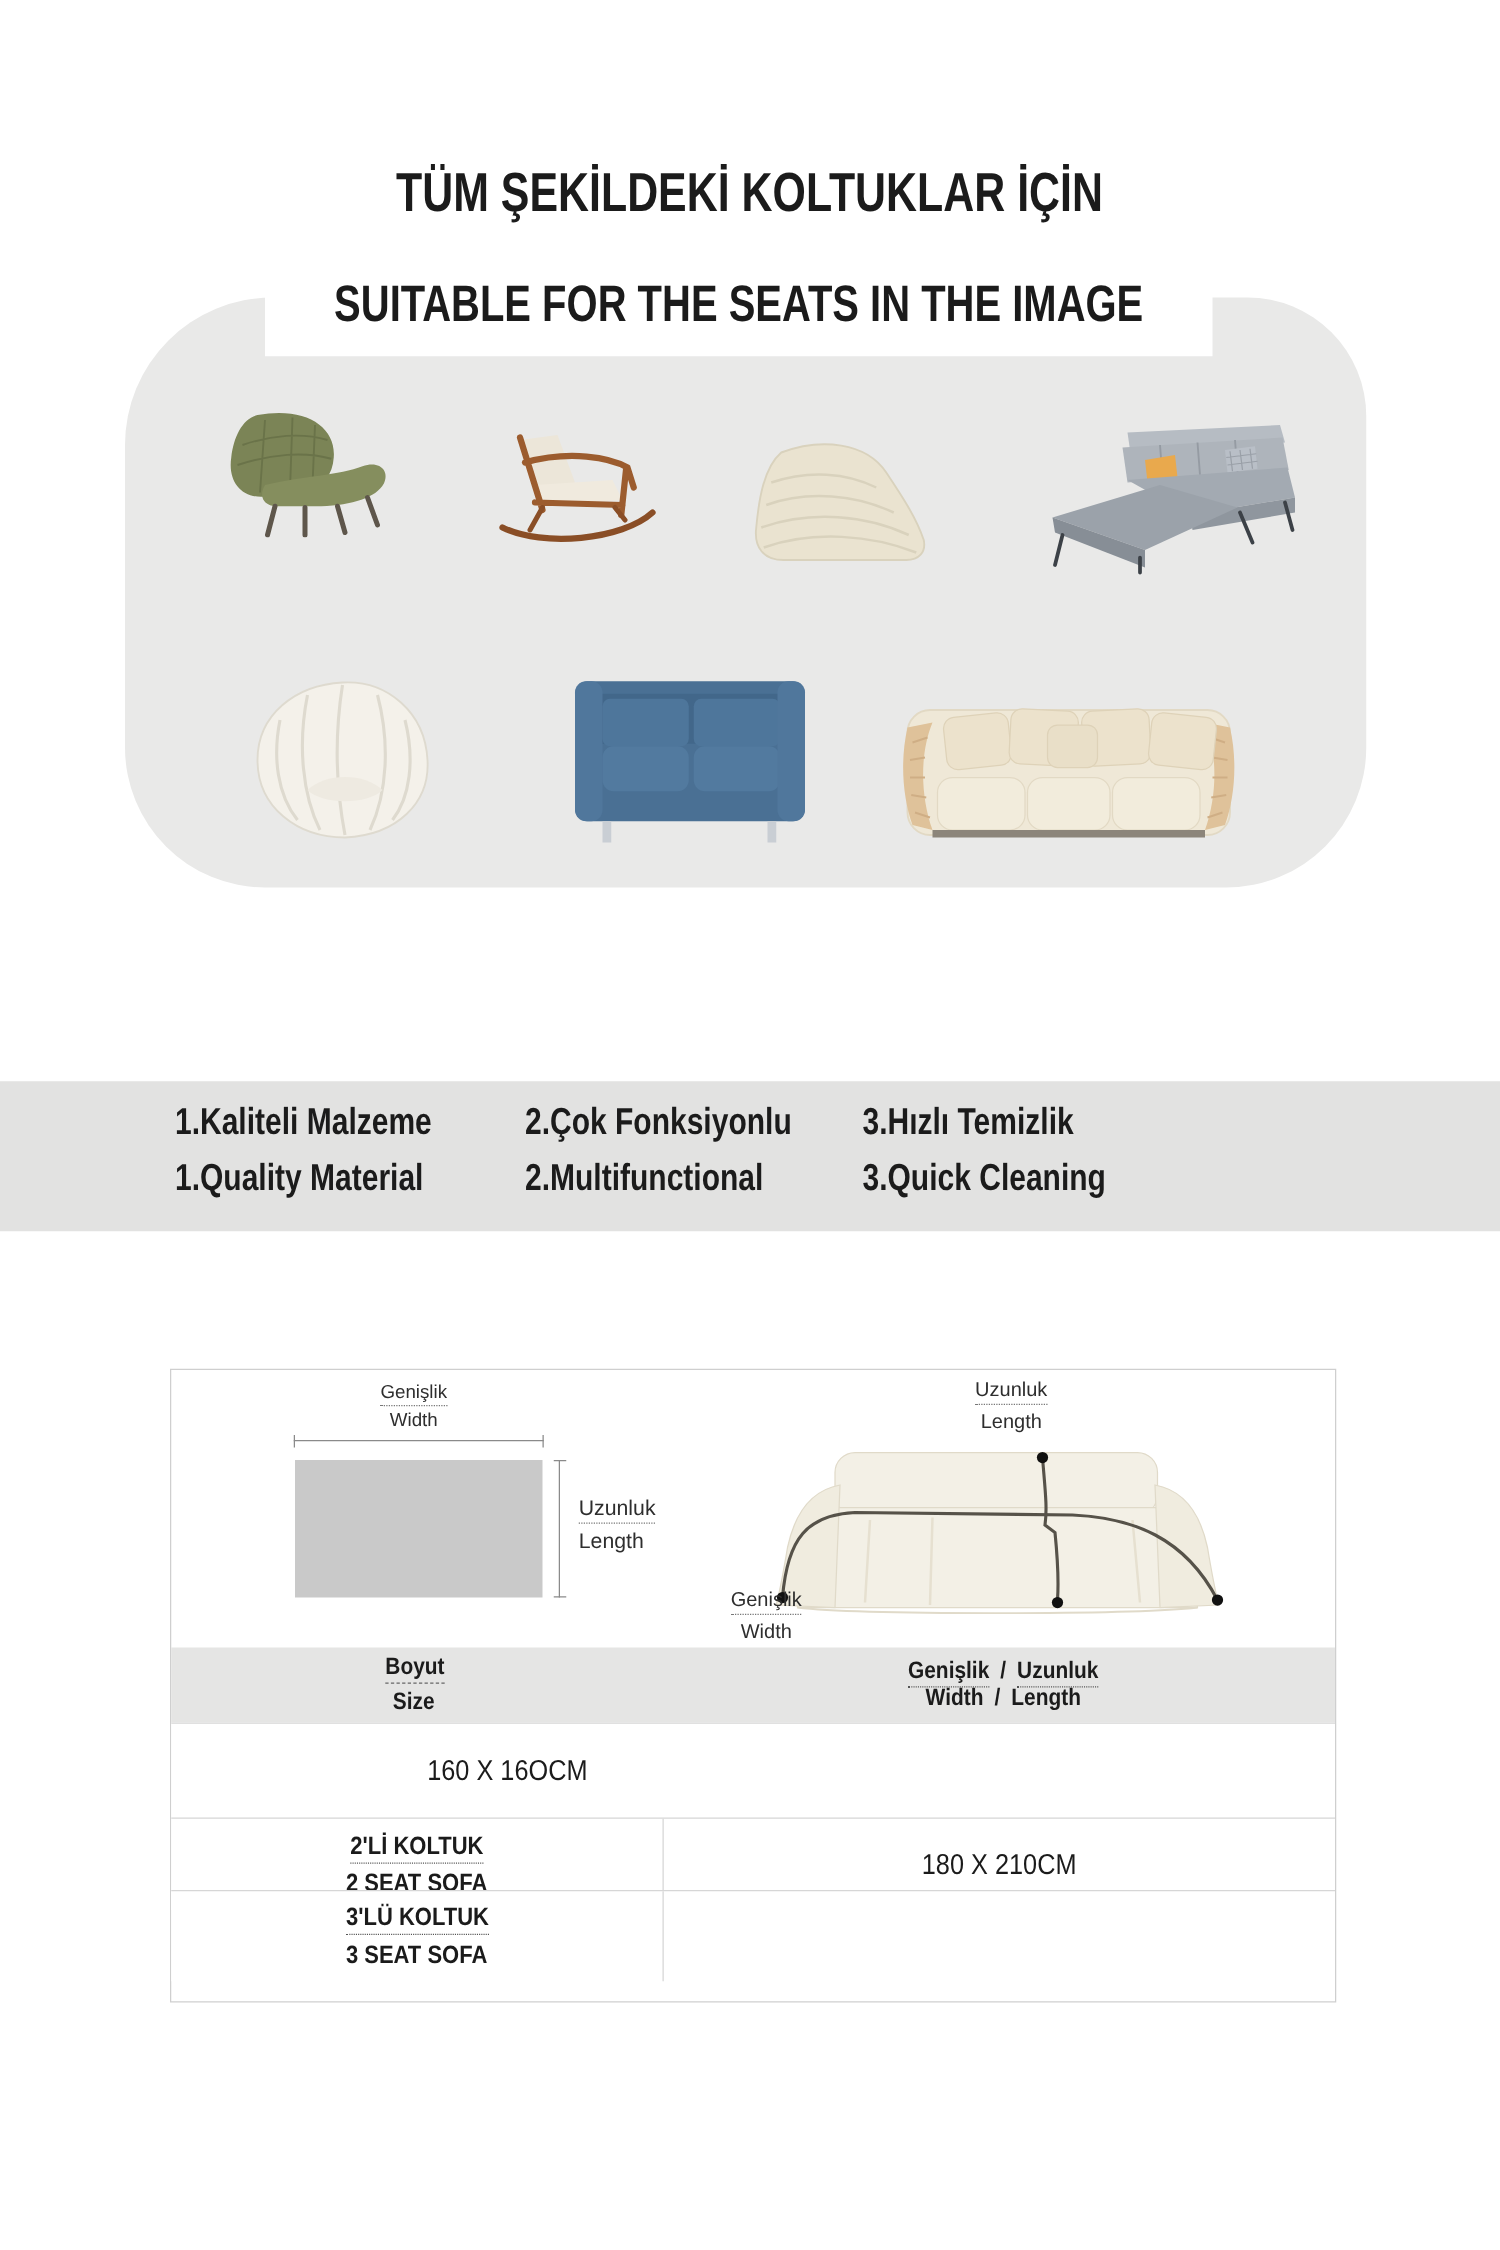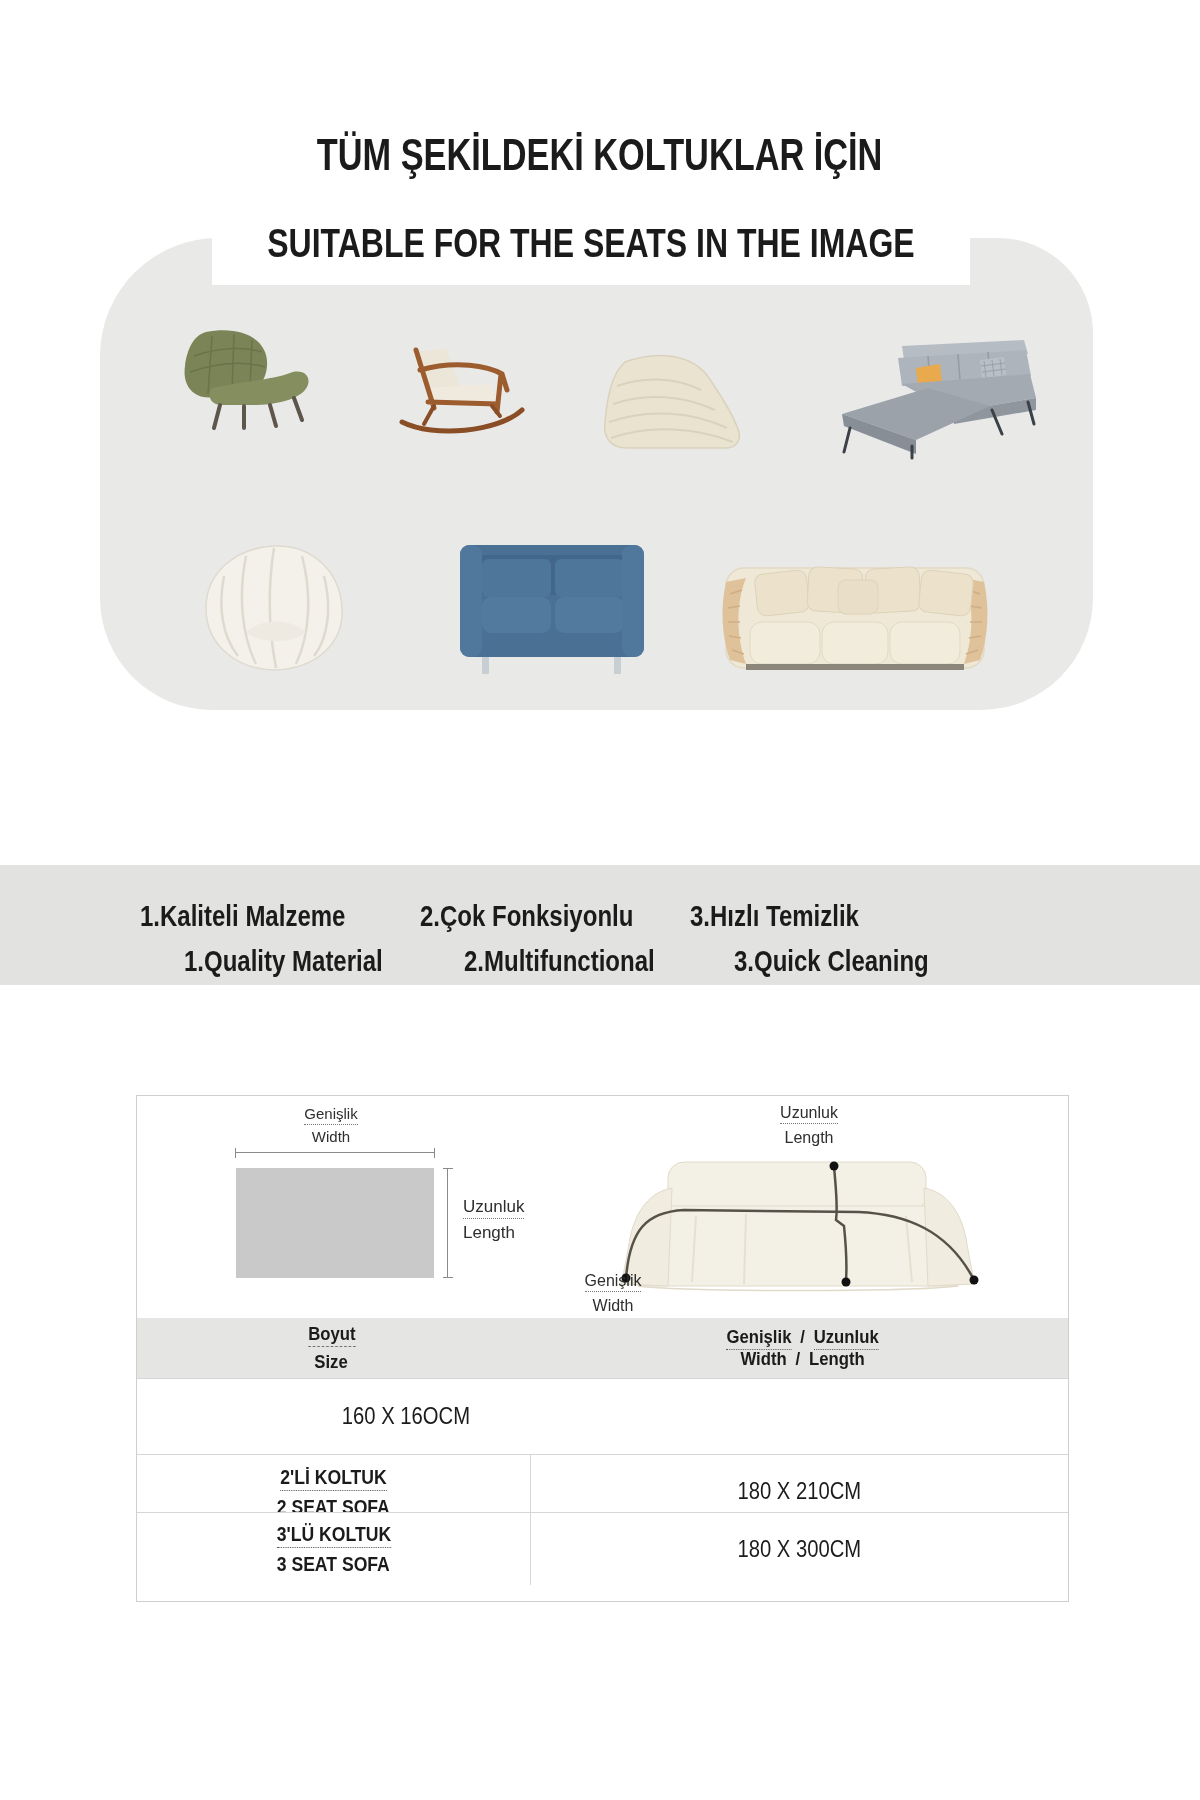--- a/index.html
+++ b/index.html
@@ -15,22 +15,22 @@
   .dotsep{left:337px;top:208px;width:516px;height:5px;
           background:repeating-linear-gradient(90deg,#151515 0 6px,transparent 6px 10px);}
   .hero-box{left:100px;top:238px;width:993px;height:472px;background:#e9e9e8;border-radius:118px 95px 112px 112px;}
   .sub-band{left:212px;top:202px;width:758px;height:83px;background:#ffffff;display:flex;align-items:center;justify-content:center;
             font-size:41px;font-weight:700;}
   figure.fit{margin:0;padding:0;}
   figure.fit svg{display:block;width:100%;height:100%;}
 
   
   .feat-band{left:0;top:865px;width:1200px;height:120px;background:#e2e2e1;}
-  .feat-col{position:absolute;top:34px;font-size:30px;font-weight:700;line-height:34px;}
-  .feat-col .l2{margin-top:11px;margin-left:44px;}
+  .feat-col{position:absolute;top:16px;font-size:30px;font-weight:700;line-height:34px;}
+  .feat-col .l2{margin-top:11px;}
 
   
   .panel{left:136px;top:1095px;width:933px;height:507px;border:1px solid #cfcfcf;background:#fff;box-sizing:border-box;}
   .dlabel{font-size:15px;color:#2e2e2e;text-align:center;line-height:19px;}
   .dlabel .u{border-bottom:1px dotted #777;padding-bottom:2px;}
   .measure-h{height:0;border-top:1px solid #8a8a8a;}
   .measure-h:before,.measure-h:after{content:"";position:absolute;top:-5px;width:1px;height:10px;background:#8a8a8a;}
   .measure-h:before{left:0;} .measure-h:after{right:0;}
   .measure-v{width:0;border-left:1px solid #8a8a8a;}
   .measure-v:before,.measure-v:after{content:"";position:absolute;left:-5px;height:1px;width:10px;background:#8a8a8a;}
@@ -228,19 +228,16 @@
       <div class="cval">
           <span class="cxt">180 X 210CM</span>
         </div>
     </div>
 
     <div class="abs trow" style="top:416px;height:73px;">
       <div class="cname">
         <div><span class="cxt"><span class="du">3'LÜ KOLTUK</span></span></div>
         <div class="rowline2"><span class="cxt">3 SEAT SOFA</span></div>
       </div>
-      <div class="cval">
-          <span class="cxt">180 X 300CM</span>
-        </div>
     </div>
 
   </section>
 </div>
 
 </body></html>

